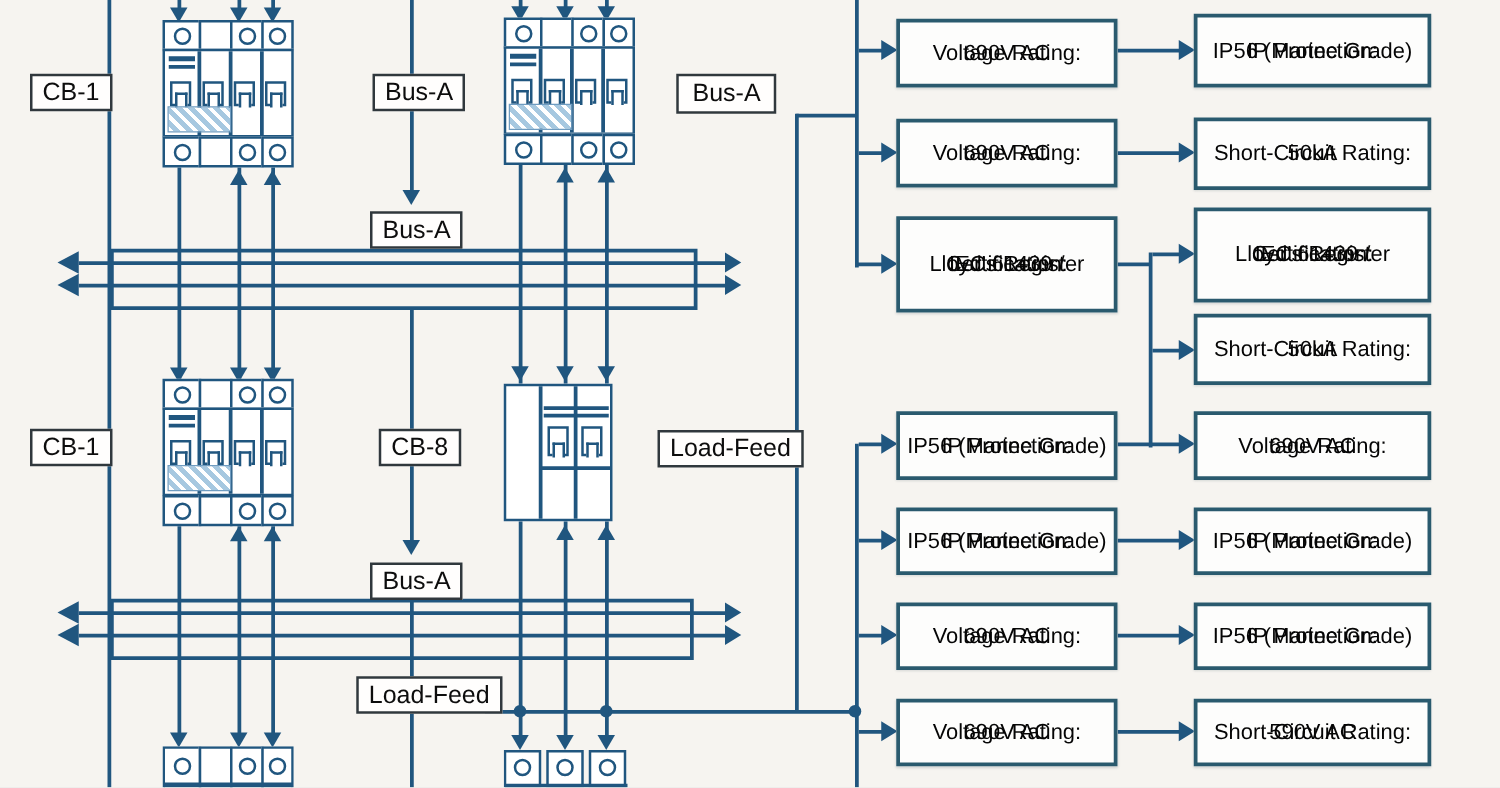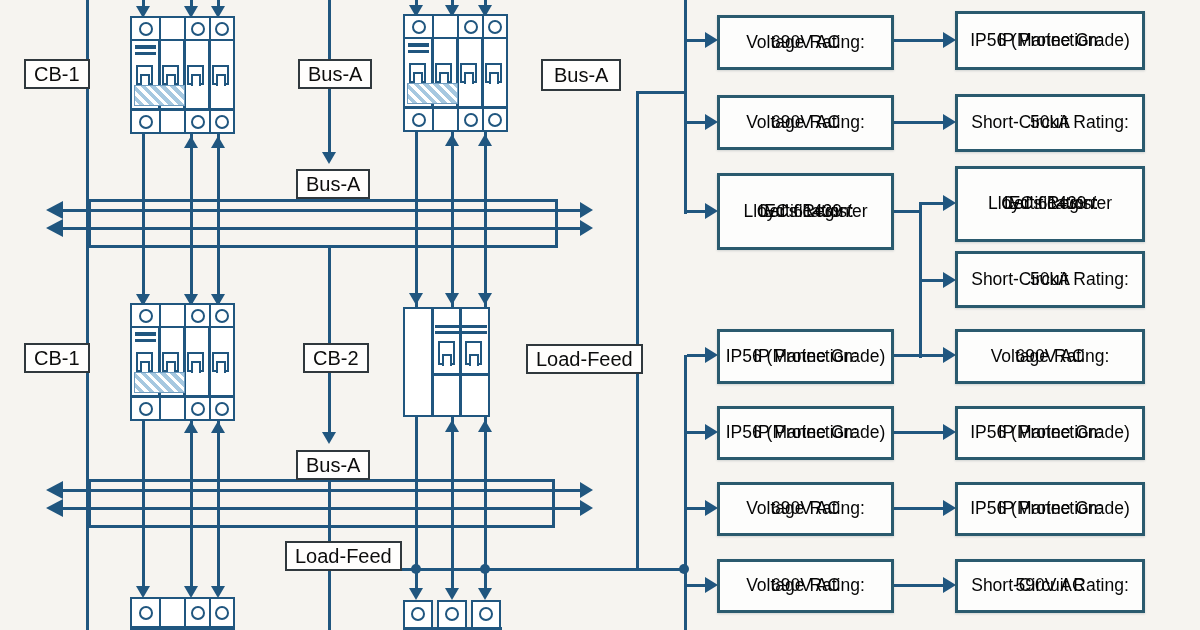--- a/index.html
+++ b/index.html
@@ -271,21 +271,21 @@
       </div>
     </div>
   <div class="w" style="left:131px;top:626px;width:103px;height:4px"></div>
   <div class="w" style="left:404px;top:627px;width:98px;height:3px"></div>
 
   <div class="lbl" style="left:24px;top:59px">CB-1</div>
   <div class="lbl" style="left:298px;top:59px">Bus-A</div>
   <div class="lbl" style="left:541px;top:59px;padding:2px 11px">Bus-A</div>
   <div class="lbl" style="left:296px;top:169px">Bus-A</div>
   <div class="lbl" style="left:24px;top:343px">CB-1</div>
-  <div class="lbl" style="left:303px;top:343px">CB-2</div>
+  <div class="lbl" style="left:303px;top:343px">CB-8</div>
   <div class="lbl" style="left:526px;top:344px">Load-Feed</div>
   <div class="lbl" style="left:296px;top:450px">Bus-A</div>
   <div class="lbl" style="left:285px;top:541px">Load-Feed</div>
 
   <div class="w" style="left:687px;top:39px;width:20px;height:3px"></div>
     <div class="ah r" style="left:705px;top:32px"></div>
   <div class="w" style="left:687px;top:121px;width:20px;height:3px"></div>
     <div class="ah r" style="left:705px;top:114px"></div>
   <div class="w" style="left:684px;top:210px;width:23px;height:3px"></div>
     <div class="ah r" style="left:705px;top:203px"></div>

